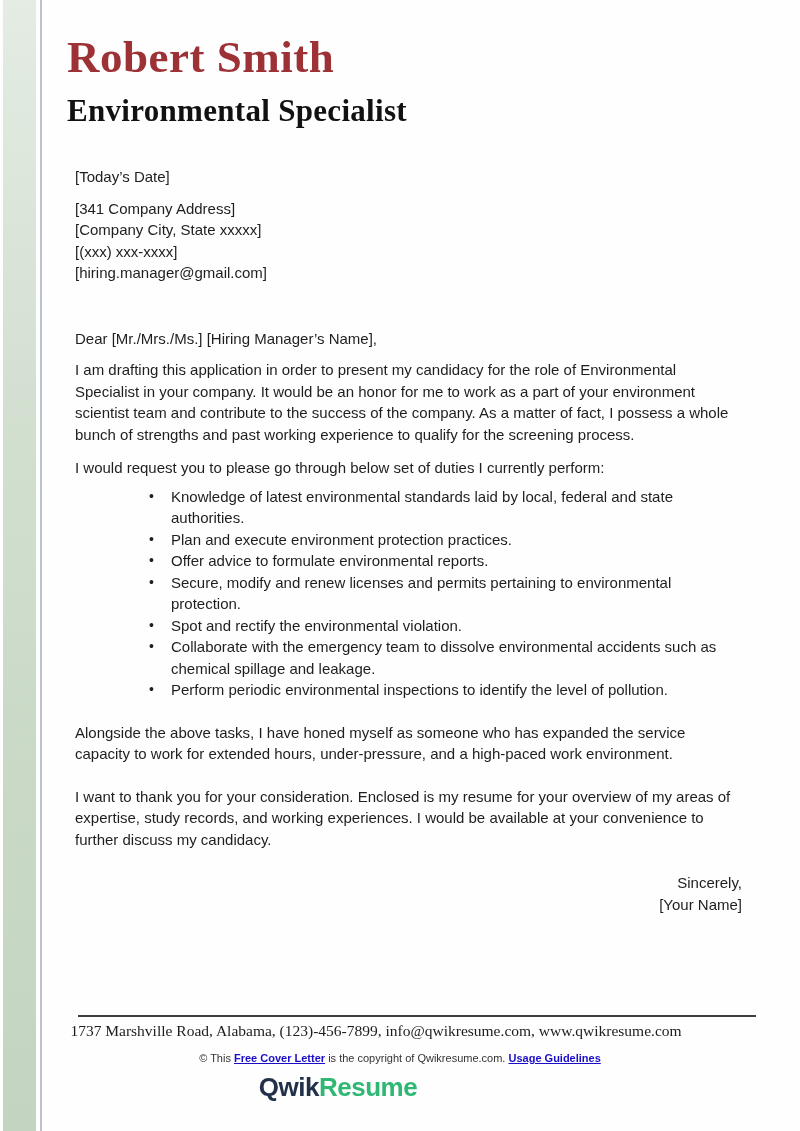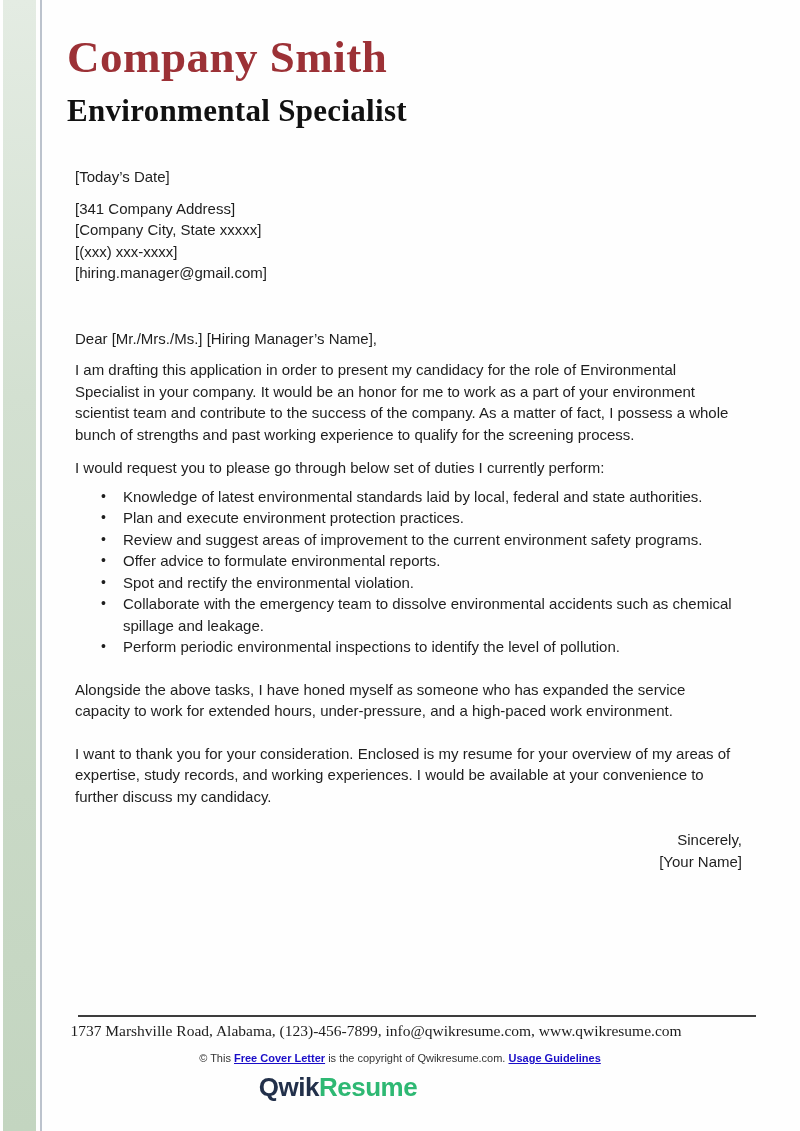--- a/index.html
+++ b/index.html
@@ -19,21 +19,21 @@
     font-size:31px;line-height:38px;color:#111;letter-spacing:0.3px;}
 
   .body-text{font-size:15px;line-height:21.5px;color:#1e1e1e;}
   .date-line{margin-top:36px;padding-left:8px;}
   .address-block{margin-top:10px;padding-left:8px;}
   .salutation{margin-top:44px;padding-left:8px;}
   .para{margin:0;padding-left:8px;}
   .p-intro{margin-top:10px;}
   .p-duties-lead{margin-top:12px;}
   .duties{margin:7px 0 0;padding:0 0 0 56px;list-style:none;}
-  .duties li{position:relative;}
+  .duties li{position:relative;margin-left:48px;}
   .duties li::before{content:"\2022";position:absolute;left:-22px;top:0;font-size:14px;}
   .p-alongside{margin-top:21px;}
   .p-thanks{margin-top:21px;}
   .closing-block{margin-top:22px;padding-left:8px;text-align:right;}
 
   
   .rule{position:absolute;left:78px;top:1015px;width:678px;height:2px;background:#3d3d3d;}
   .footer-contact{position:absolute;left:0;top:1022px;width:752px;text-align:center;
     font-family:"Liberation Serif",serif;font-size:15.5px;color:#1c1c1c;}
   .footer-copyright{position:absolute;left:0;top:1052px;width:800px;text-align:center;
@@ -44,43 +44,43 @@
 </style>
 </head>
 <body>
 
 <div class="sheet">
 
   <div class="green-bar"></div>
   <div class="gray-line"></div>
 
   <div class="content">
-    <h1 class="name" style="color: rgb(156, 49, 54);">Company Smith</h1>
+    <h1 class="name" style="color: rgb(156, 49, 54);">Robert Smith</h1>
     <h2 class="job-title">Environmental Specialist</h2>
 
     <div class="body-text date-line">[Today’s Date]</div>
 
     <div class="body-text address-block">
       <div>[341 Company Address]</div>
       <div>[Company City, State xxxxx]</div>
       <div>[(xxx) xxx-xxxx]</div>
       <div>[hiring.manager@gmail.com]</div>
     </div>
 
     <div class="body-text salutation">Dear [Mr./Mrs./Ms.] [Hiring Manager’s Name],</div>
 
     <p class="body-text para p-intro">I am drafting this application in order to present my candidacy for the role of Environmental Specialist in your company. It would be an honor for me to work as a part of your environment scientist team and contribute to the success of the company. As a matter of fact, I possess a whole bunch of strengths and past working experience to qualify for the screening process.</p>
 
     <p class="body-text para p-duties-lead">I would request you to please go through below set of duties I currently perform:</p>
 
     <ul class="body-text duties">
       <li>Knowledge of latest environmental standards laid by local, federal and state authorities.</li>
       <li>Plan and execute environment protection practices.</li>
-      <li>Review and suggest areas of improvement to the current environment safety programs.</li>
       <li>Offer advice to formulate environmental reports.</li>
+      <li>Secure, modify and renew licenses and permits pertaining to environmental protection.</li>
       <li>Spot and rectify the environmental violation.</li>
       <li>Collaborate with the emergency team to dissolve environmental accidents such as chemical spillage and leakage.</li>
       <li>Perform periodic environmental inspections to identify the level of pollution.</li>
     </ul>
 
     <p class="body-text para p-alongside">Alongside the above tasks, I have honed myself as someone who has expanded the service capacity to work for extended hours, under-pressure, and a high-paced work environment.</p>
 
     <p class="body-text para p-thanks">I want to thank you for your consideration. Enclosed is my resume for your overview of my areas of expertise, study records, and working experiences. I would be available at your convenience to further discuss my candidacy.</p>
 
     <div class="body-text closing-block">

